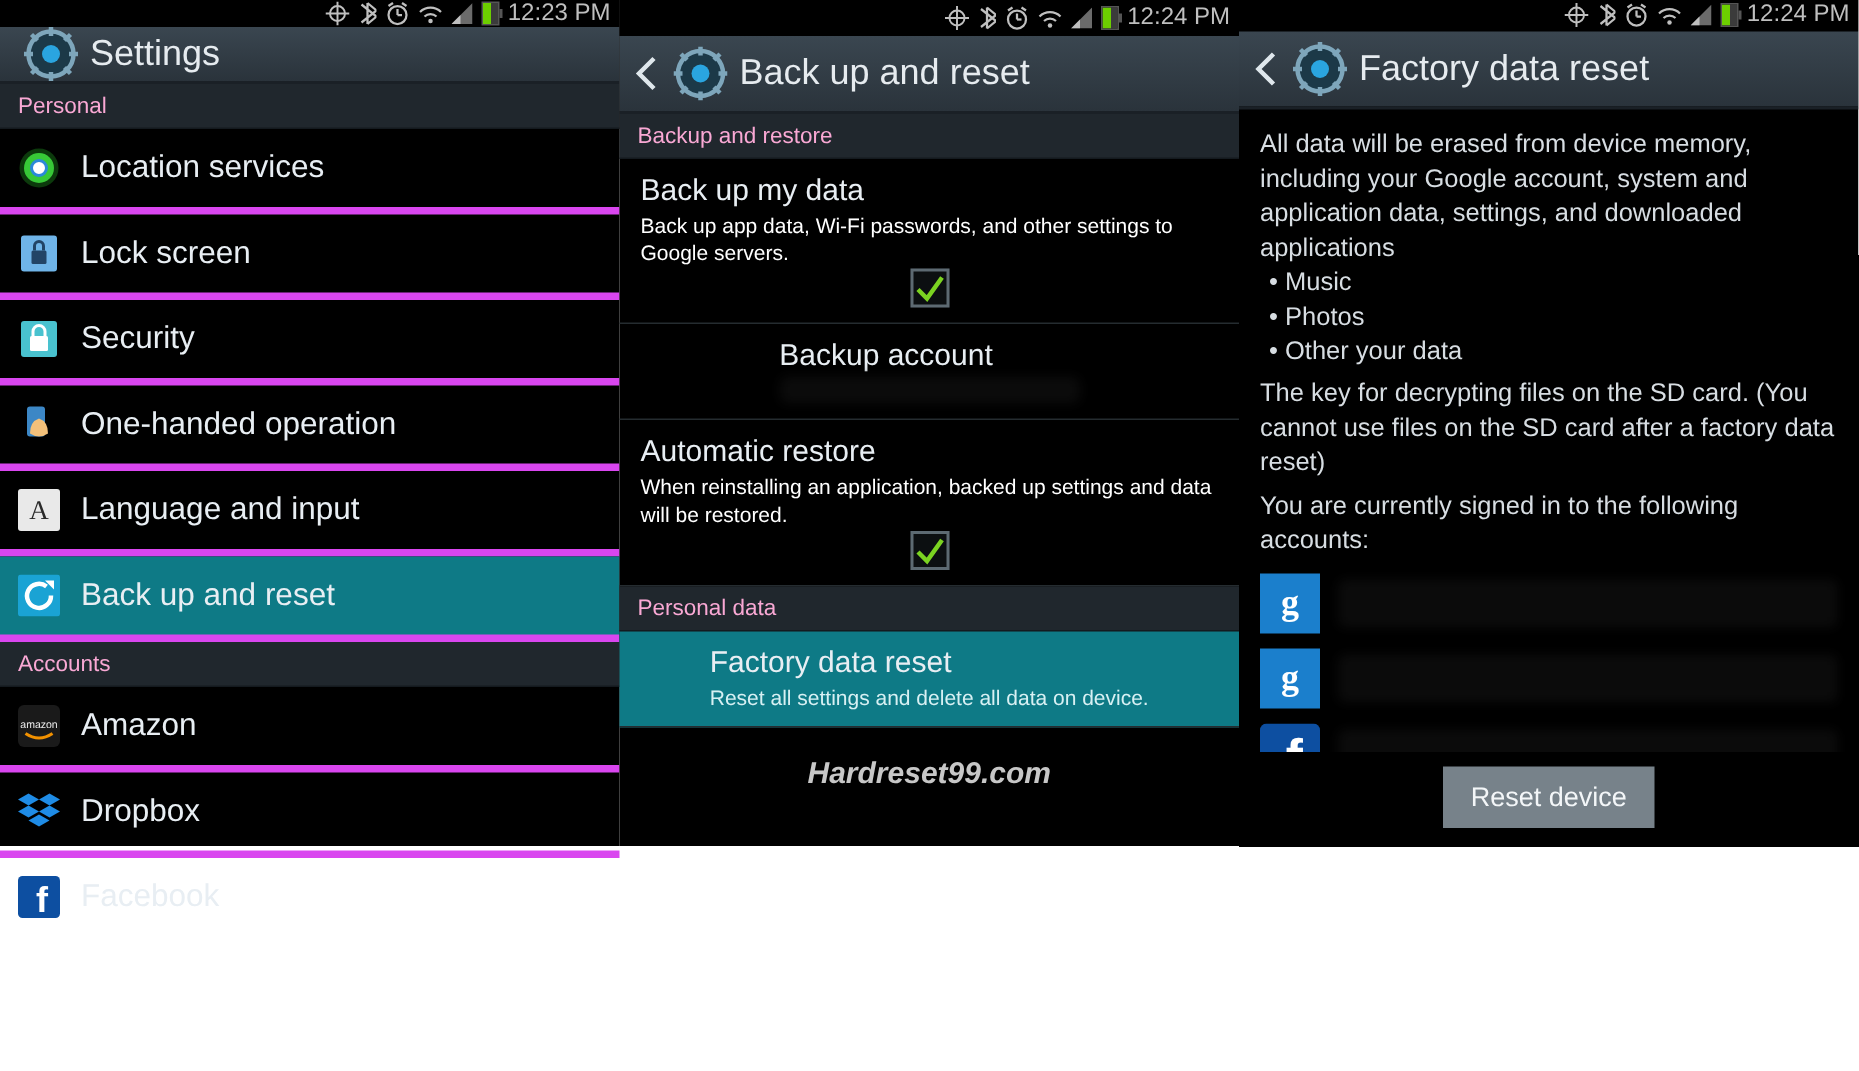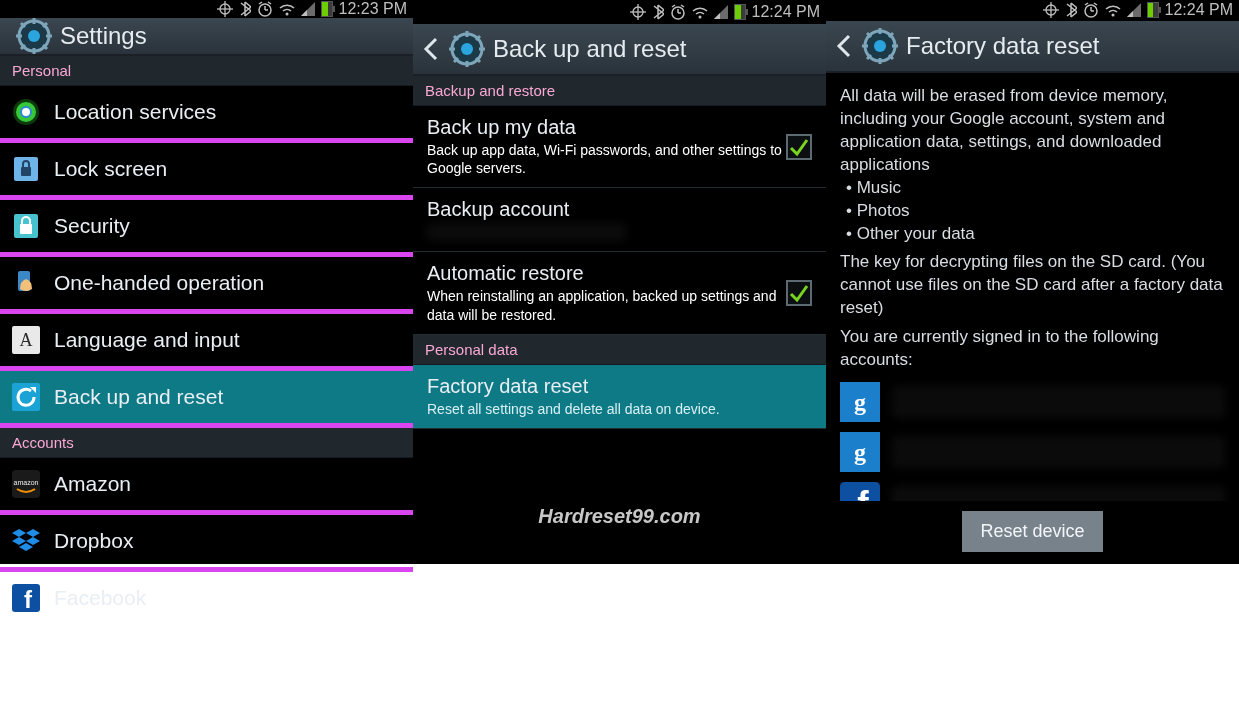--- a/index.html
+++ b/index.html
@@ -79,20 +79,21 @@
 .list-item .icon-slot {
   width: 28px; height:28px;
   display:flex; align-items:center; justify-content:center;
 }
 .stacked-item {
   display:flex;
   align-items:center;
   padding: 10px 14px;
   border-bottom: 1px solid #252c30;
   gap: 2px;
+  flex-direction: column;
 }
 .stacked-item .txt { flex:1; }
 .stacked-item .title { color:#e8eef3; font-size:20px; }
 .stacked-item .sub { color:#ffffff; font-size:14px; line-height:1.3; margin-top:2px; }
 .stacked-item.selected { background:#0e7a86; }
 .stacked-item.selected .sub { color:#d7f0f3; }
 .checkbox {
   width: 26px; height:26px;
   border: 2px solid #5d6a72;
   background: #0c0f11;

